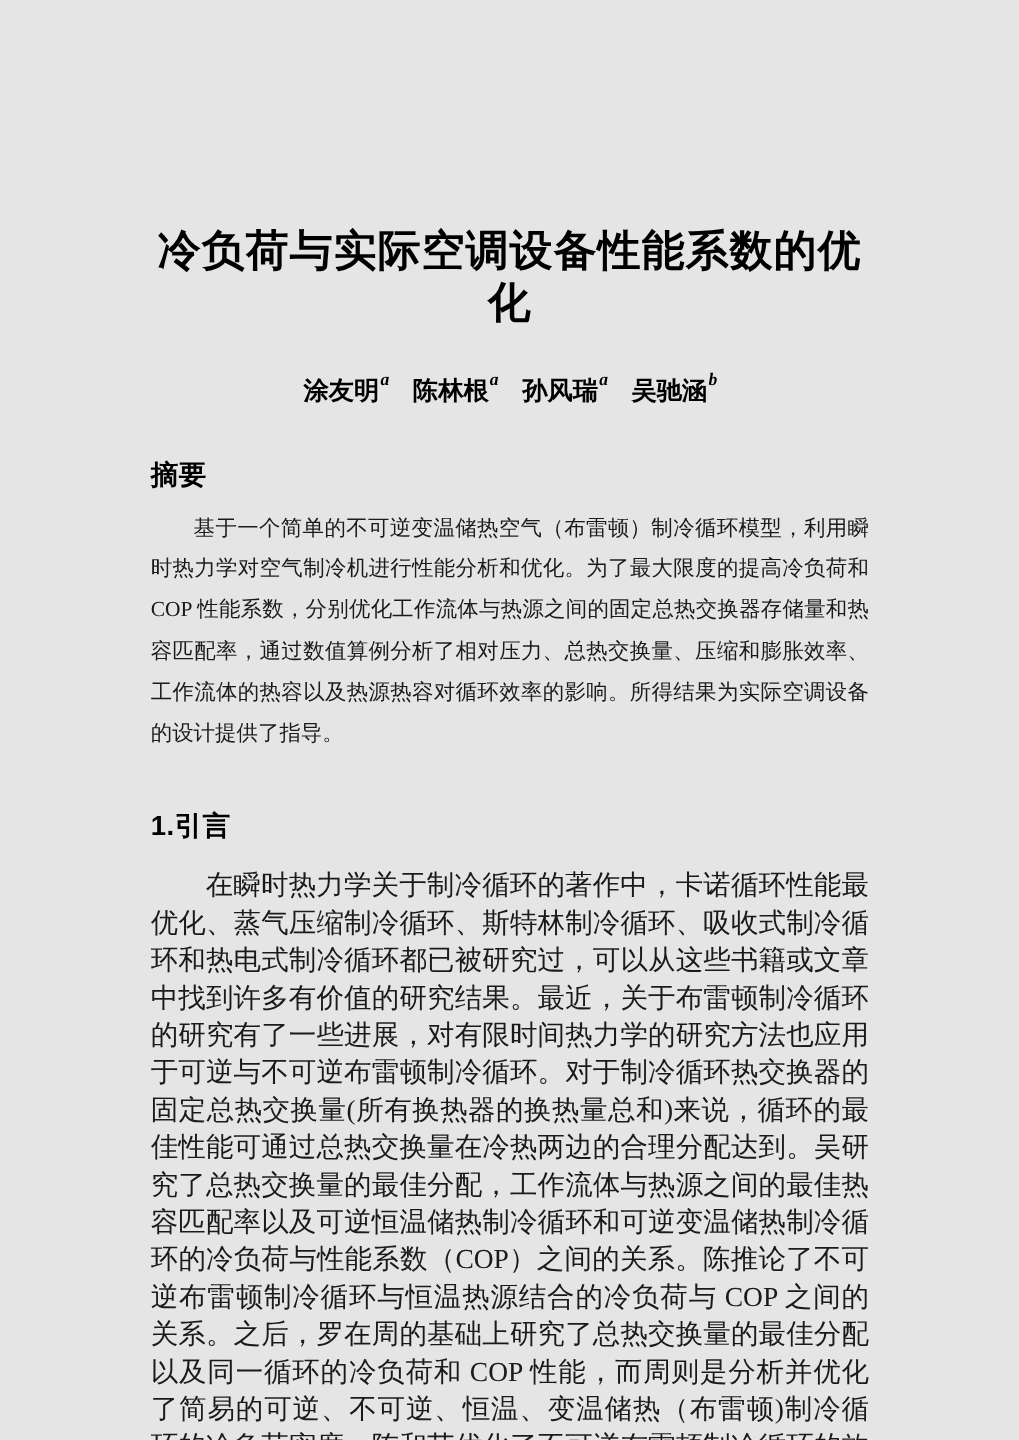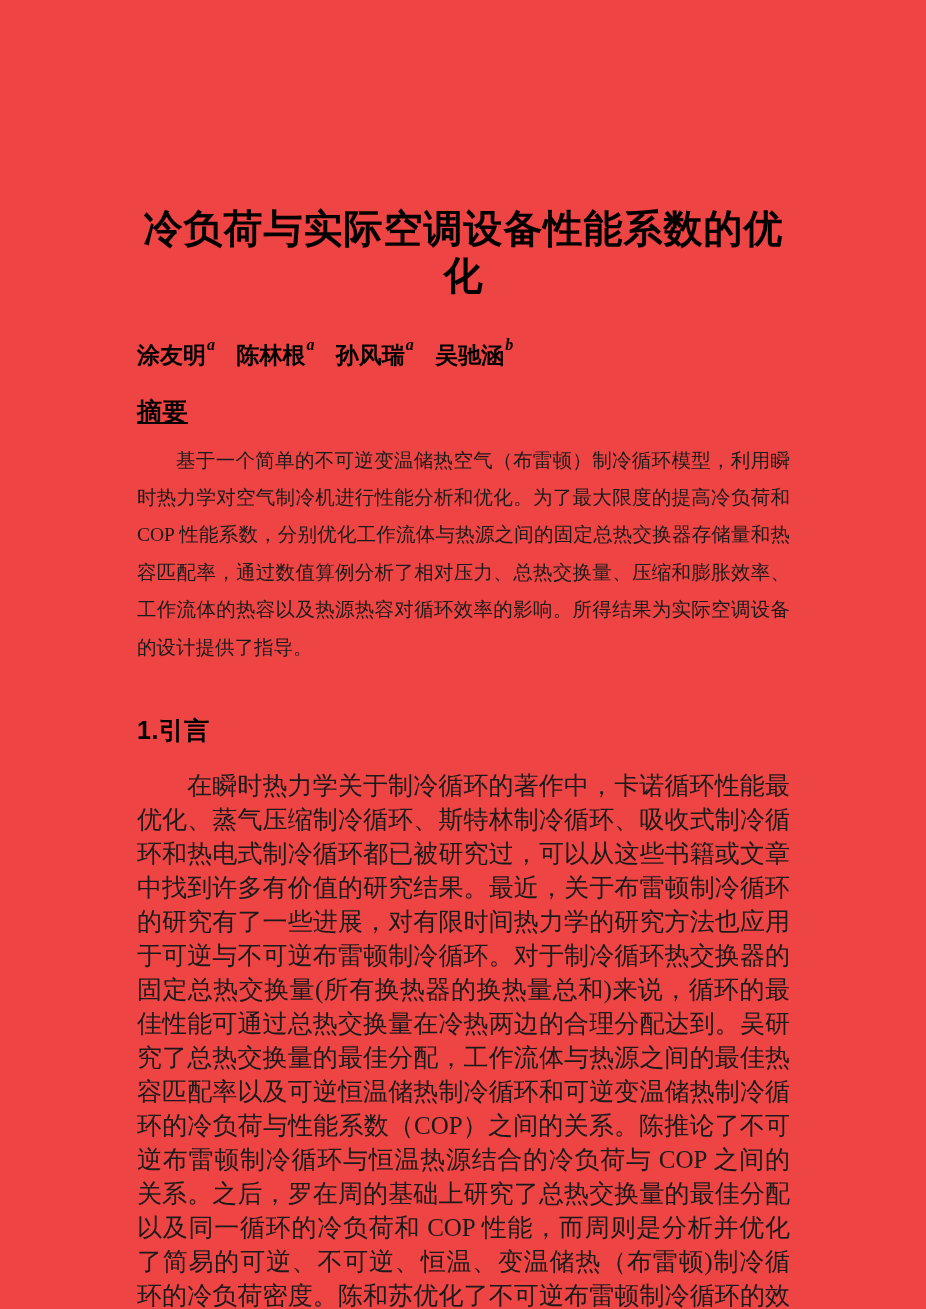--- a/index.html
+++ b/index.html
@@ -13,38 +13,38 @@
     overflow: hidden;
     color: #111111;
     font-family: "Liberation Serif", "DejaVu Serif", serif;
     -webkit-font-smoothing: antialiased;
   }
   .page {
     box-sizing: border-box;
     width: 926px;
     height: 1309px;
     padding: 0 136px 0 137px;
-    background: #ef4444;
+    background: #e5e5e5;
   }
   
   .paper-title {
     margin: 0;
     padding-top: 206px;
     text-align: center;
     font-size: 39px;
     line-height: 1.2;
     font-weight: 700;
     letter-spacing: 1px;
     color: #000000;
     font-family: "Liberation Serif", "DejaVu Serif", serif;
   }
   
   .author-line {
     margin-top: 40px;
-    text-align: left;
+    text-align: center;
     font-size: 23px;
     font-weight: 700;
     color: #000000;
     font-family: "Liberation Sans", "DejaVu Sans", sans-serif;
   }
   .author {
     display: inline-block;
     white-space: nowrap;
   }
   .author + .author { margin-left: 16px; }
@@ -73,21 +73,21 @@
   .affiliation-b { margin-top: 40px; }
   
   .section-heading {
     margin: 0;
     font-size: 25px;
     font-weight: 700;
     color: #000000;
     font-family: "Liberation Sans", "DejaVu Sans", sans-serif;
     letter-spacing: 0.5px;
   }
-  .abstract-heading { margin-top: 24px; text-decoration: underline; }
+  .abstract-heading { margin-top: 44px; }
   .intro-heading   { margin-top: 48px; }
   
   .abstract-text {
     margin: 14px 0 0 0;
     font-size: 19.5px;
     line-height: 1.92;
     text-align: justify;
     text-indent: 2em;
     color: #1a1a1a;
   }

